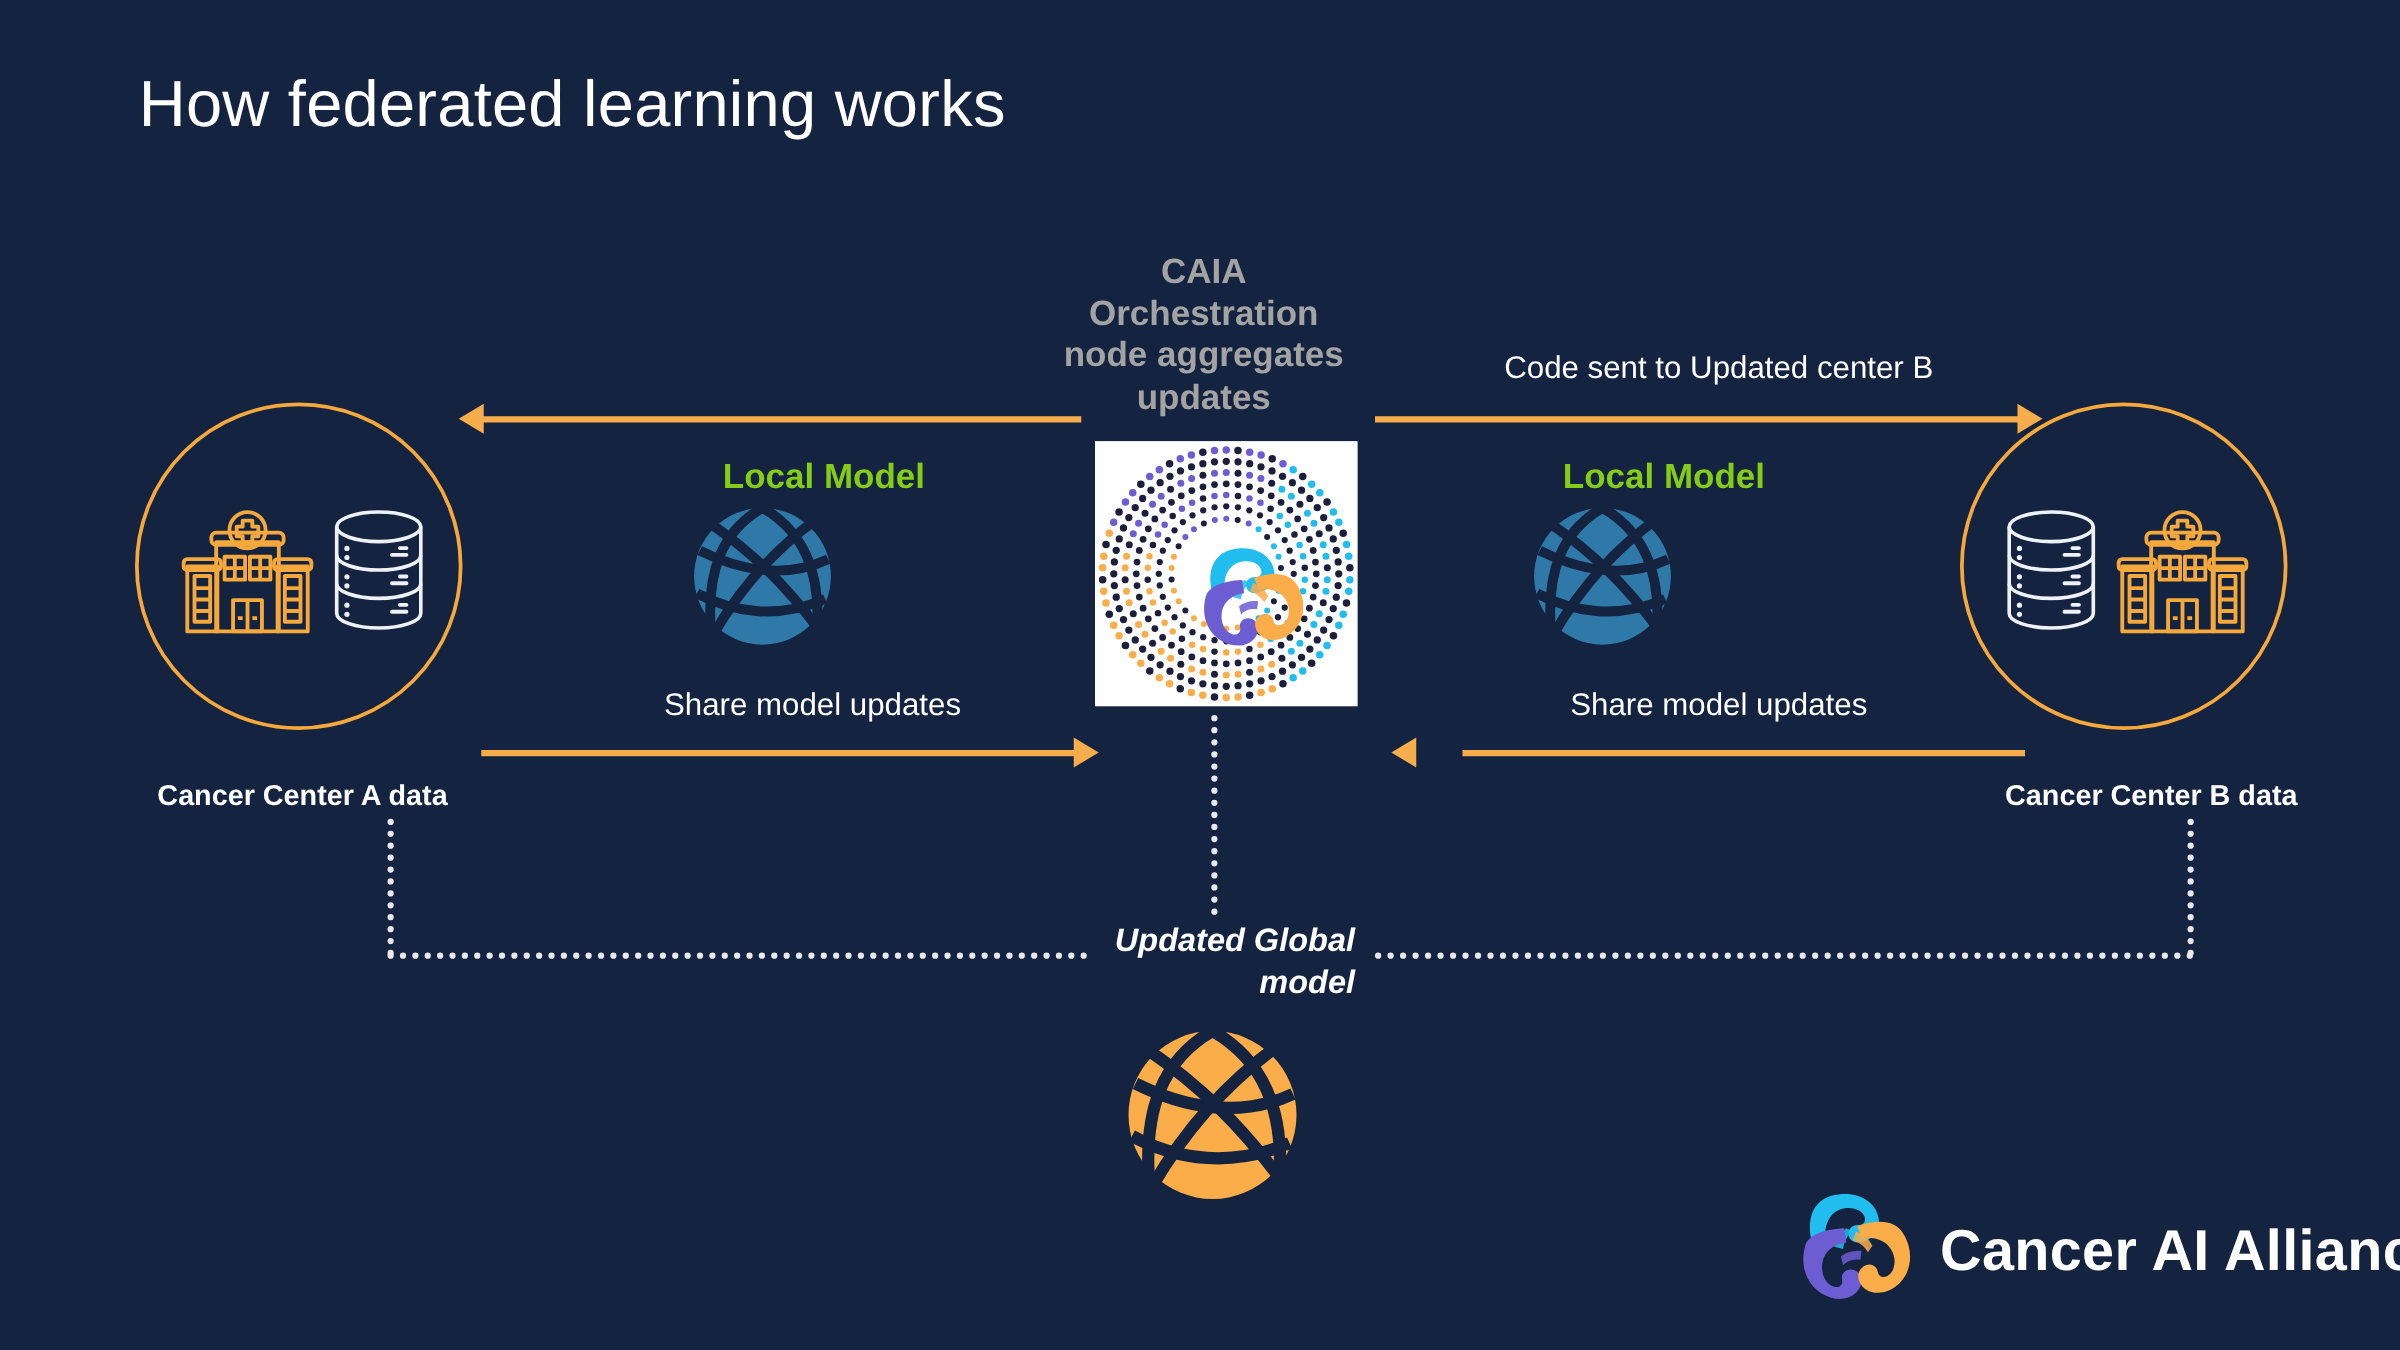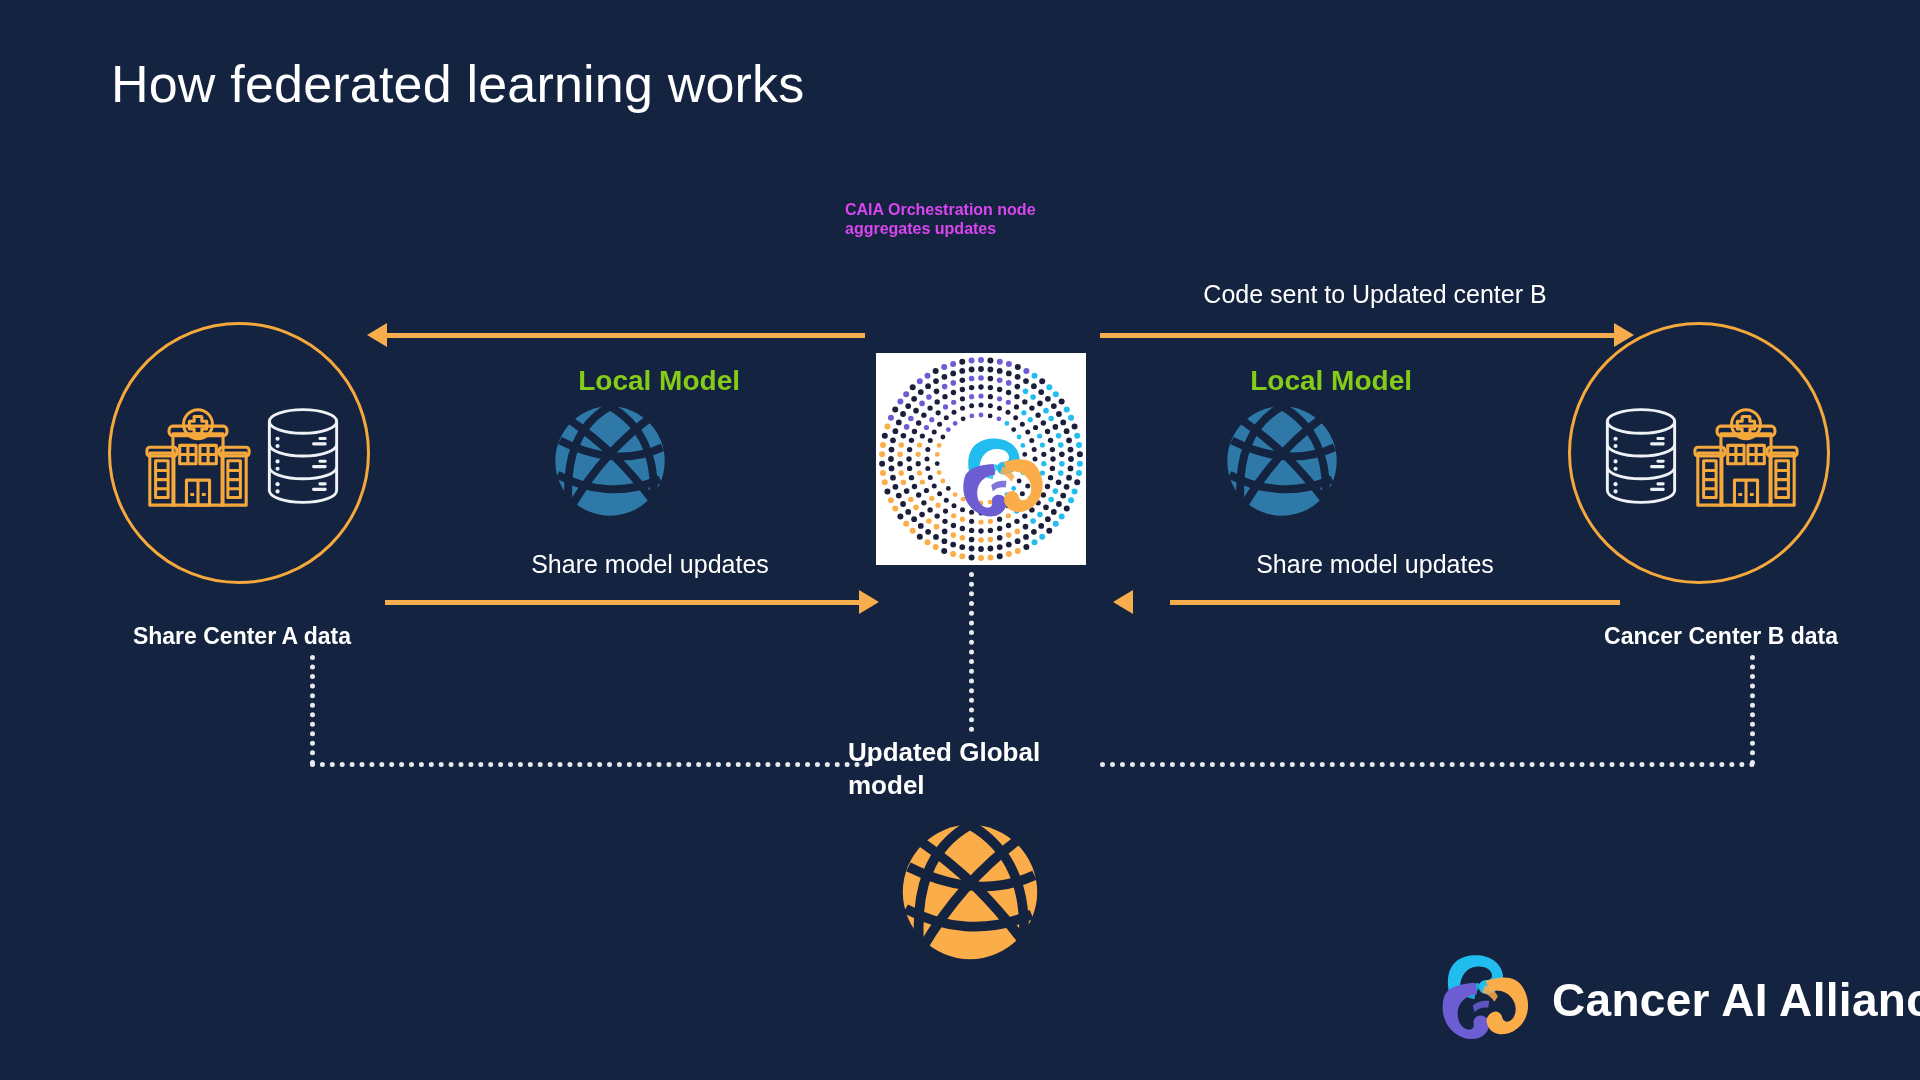--- a/index.html
+++ b/index.html
@@ -122,44 +122,45 @@
   #local-label-a { left: 480px; top: 365px; width: 260px; }
   #local-label-b { left: 1152px; top: 365px; width: 260px; }
   #local-globe-a { left: 553px; top: 404px; }
   #local-globe-b { left: 1225px; top: 404px; }
 
   
   #orch-label {
     left: 845px;
     top: 200px;
     width: 236px;
-    font-size: 16px;
+    font-size: 28px;
     font-weight: bold;
-    color: #d946ef;
+    color: #a3a3a3;
     line-height: 1.2;
-    text-align: left;
+    text-align: center;
   }
   #orch-box {
     left: 876px;
     top: 353px;
     width: 210px;
     height: 212px;
     background: #ffffff;
   }
 
   
   #global-label {
     left: 848px;
     top: 736px;
     width: 236px;
     font-size: 26px;
     font-weight: bold;
     color: #ffffff;
     line-height: 1.25;
-    text-align: left;
+    text-align: right;
+    font-style: italic;
   }
   #global-globe { left: 900px; top: 822px; }
 
   
   .dotted-v {
     position: absolute;
     width: 0;
     border-left: 5px dotted #e8eaf0;
   }
   .dotted-h {
@@ -299,21 +300,21 @@
   <div class="abs center-circle" id="circle-a">
     <div class="node-icons">
       <svg width="116" height="106" viewBox="0 0 120 110" style="color:#F5A83C">
           <use href="#sym-hospital"></use>
         </svg>
       <svg width="82" height="100" viewBox="0 0 90 110" style="color:#eef1f6">
           <use href="#sym-database"></use>
         </svg>
     </div>
   </div>
-  <div class="abs node-caption" id="caption-a">Share Center A data</div>
+  <div class="abs node-caption" id="caption-a">Cancer Center A data</div>
 
   <div class="abs center-circle" id="circle-b">
     <div class="node-icons">
       <svg width="82" height="100" viewBox="0 0 90 110" style="color:#eef1f6">
           <use href="#sym-database"></use>
         </svg>
       <svg width="116" height="106" viewBox="0 0 120 110" style="color:#F5A83C">
           <use href="#sym-hospital"></use>
         </svg>
     </div>

